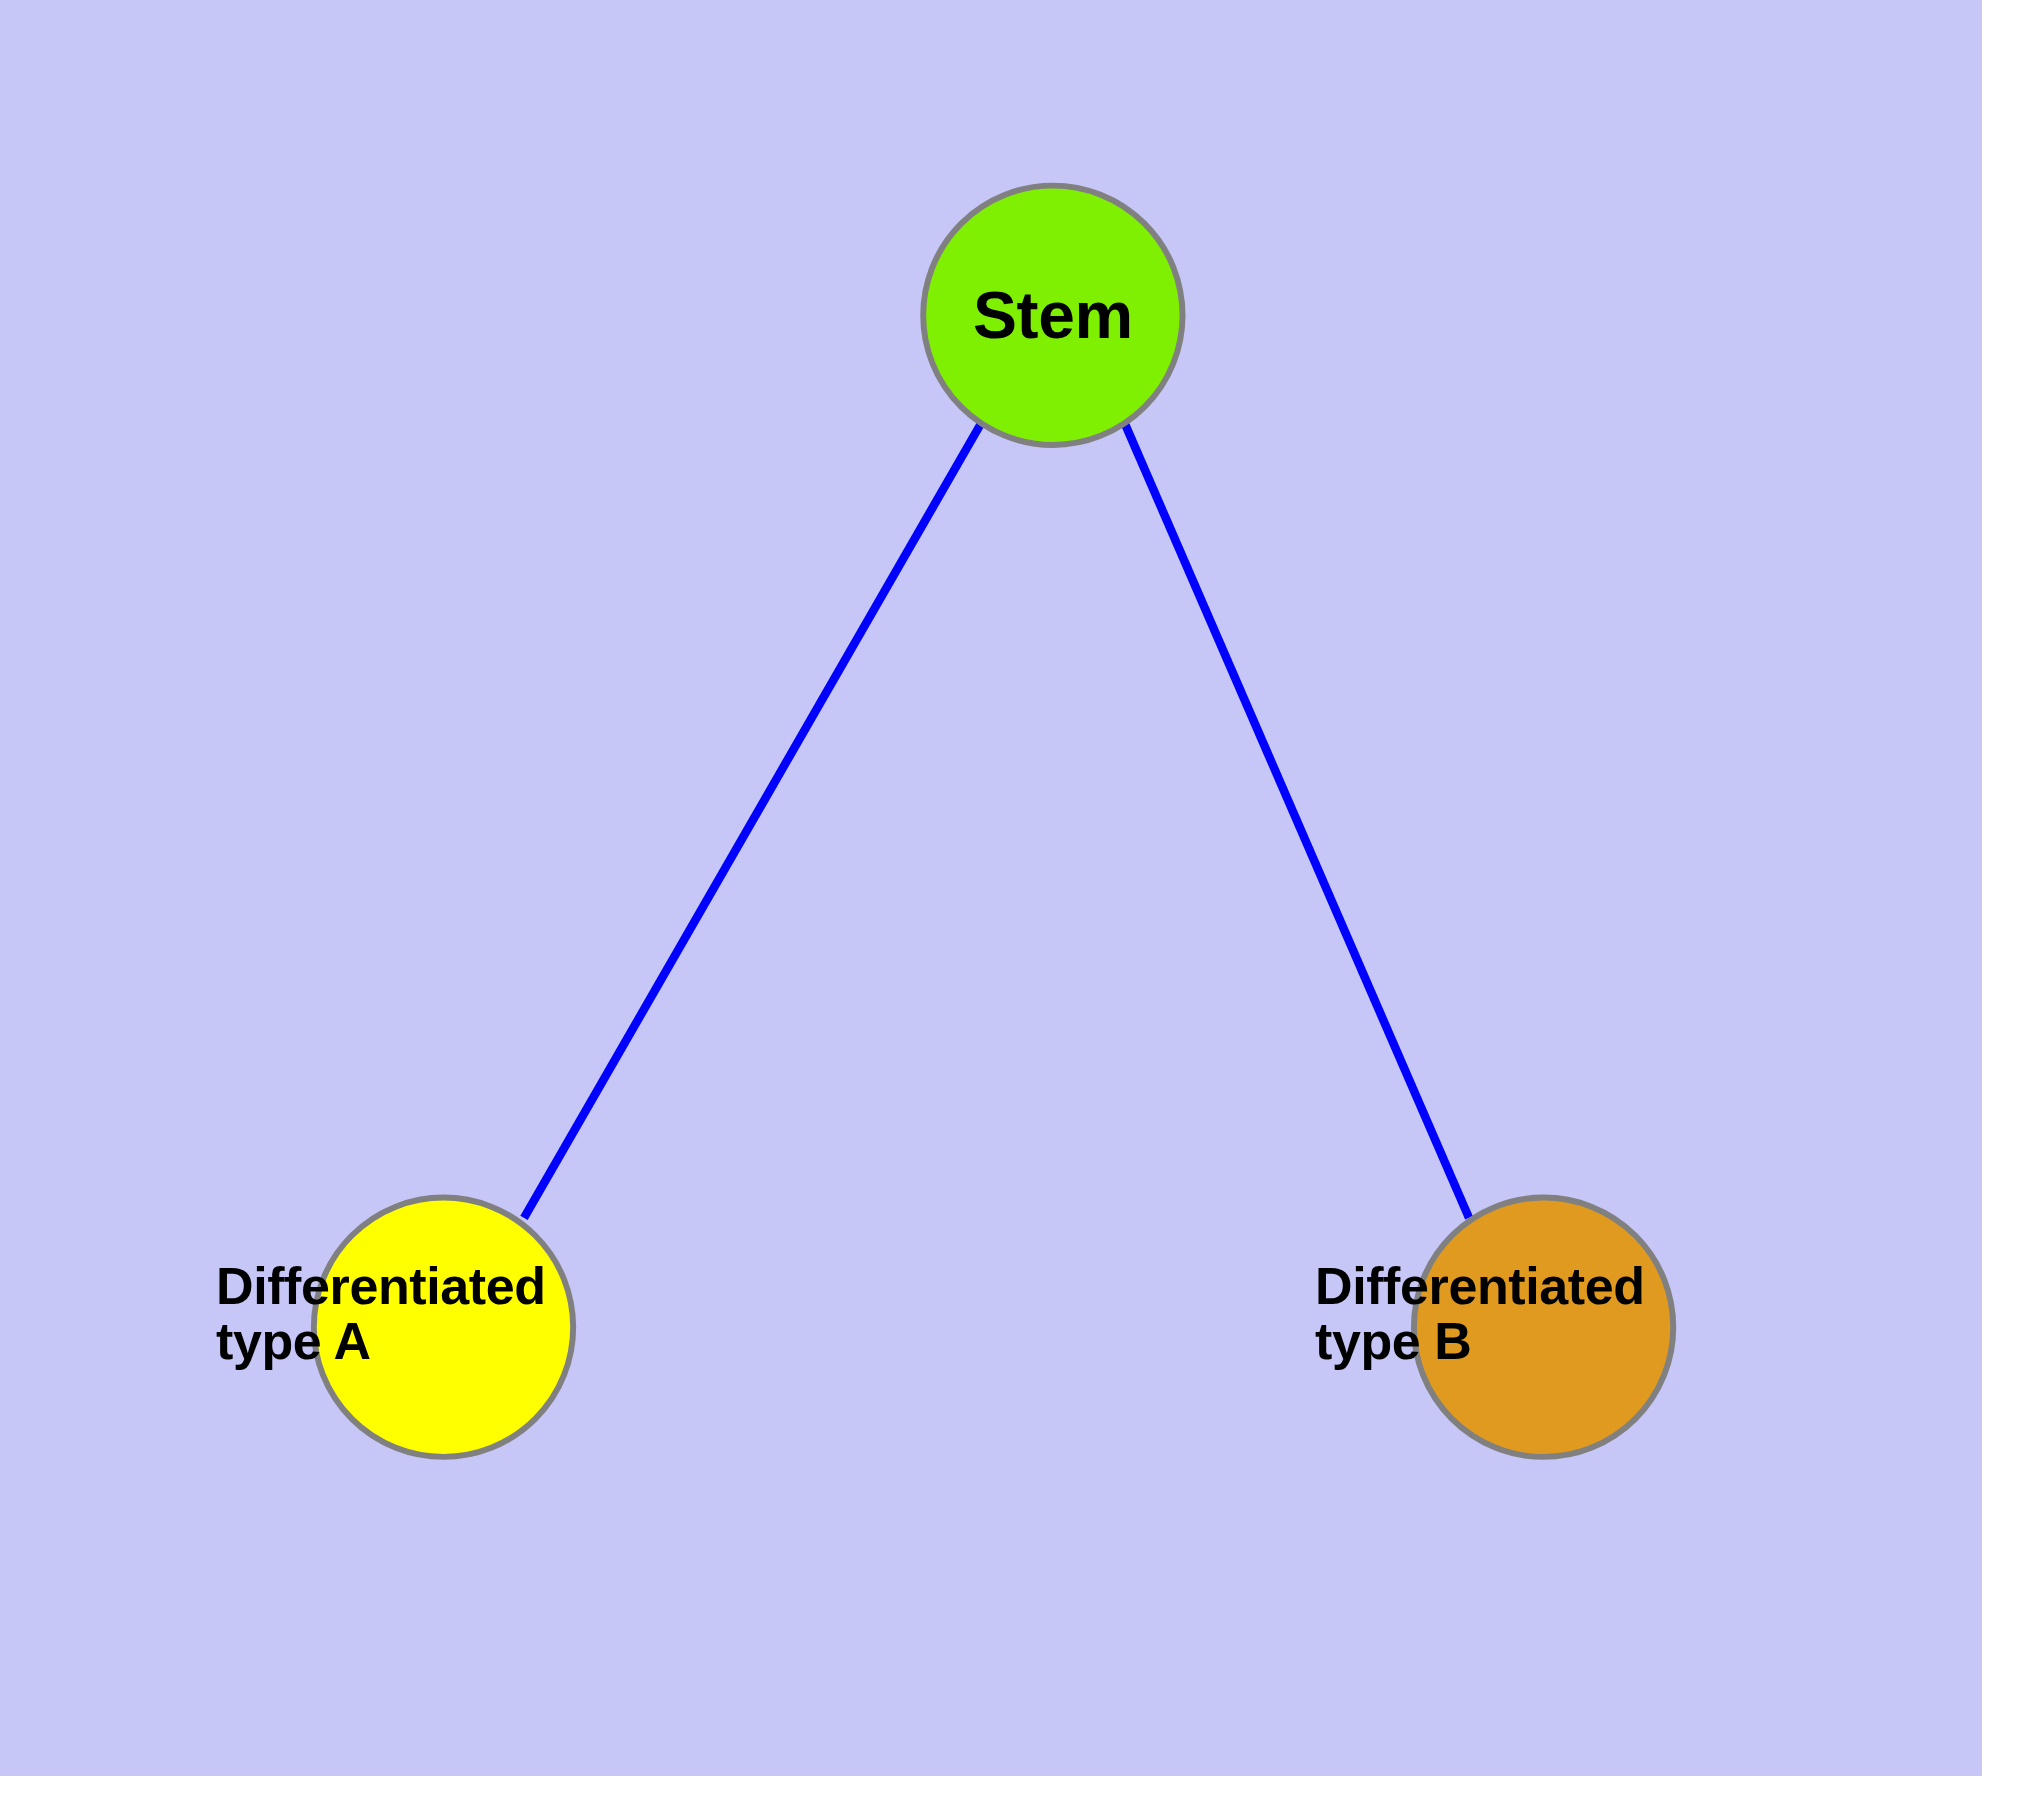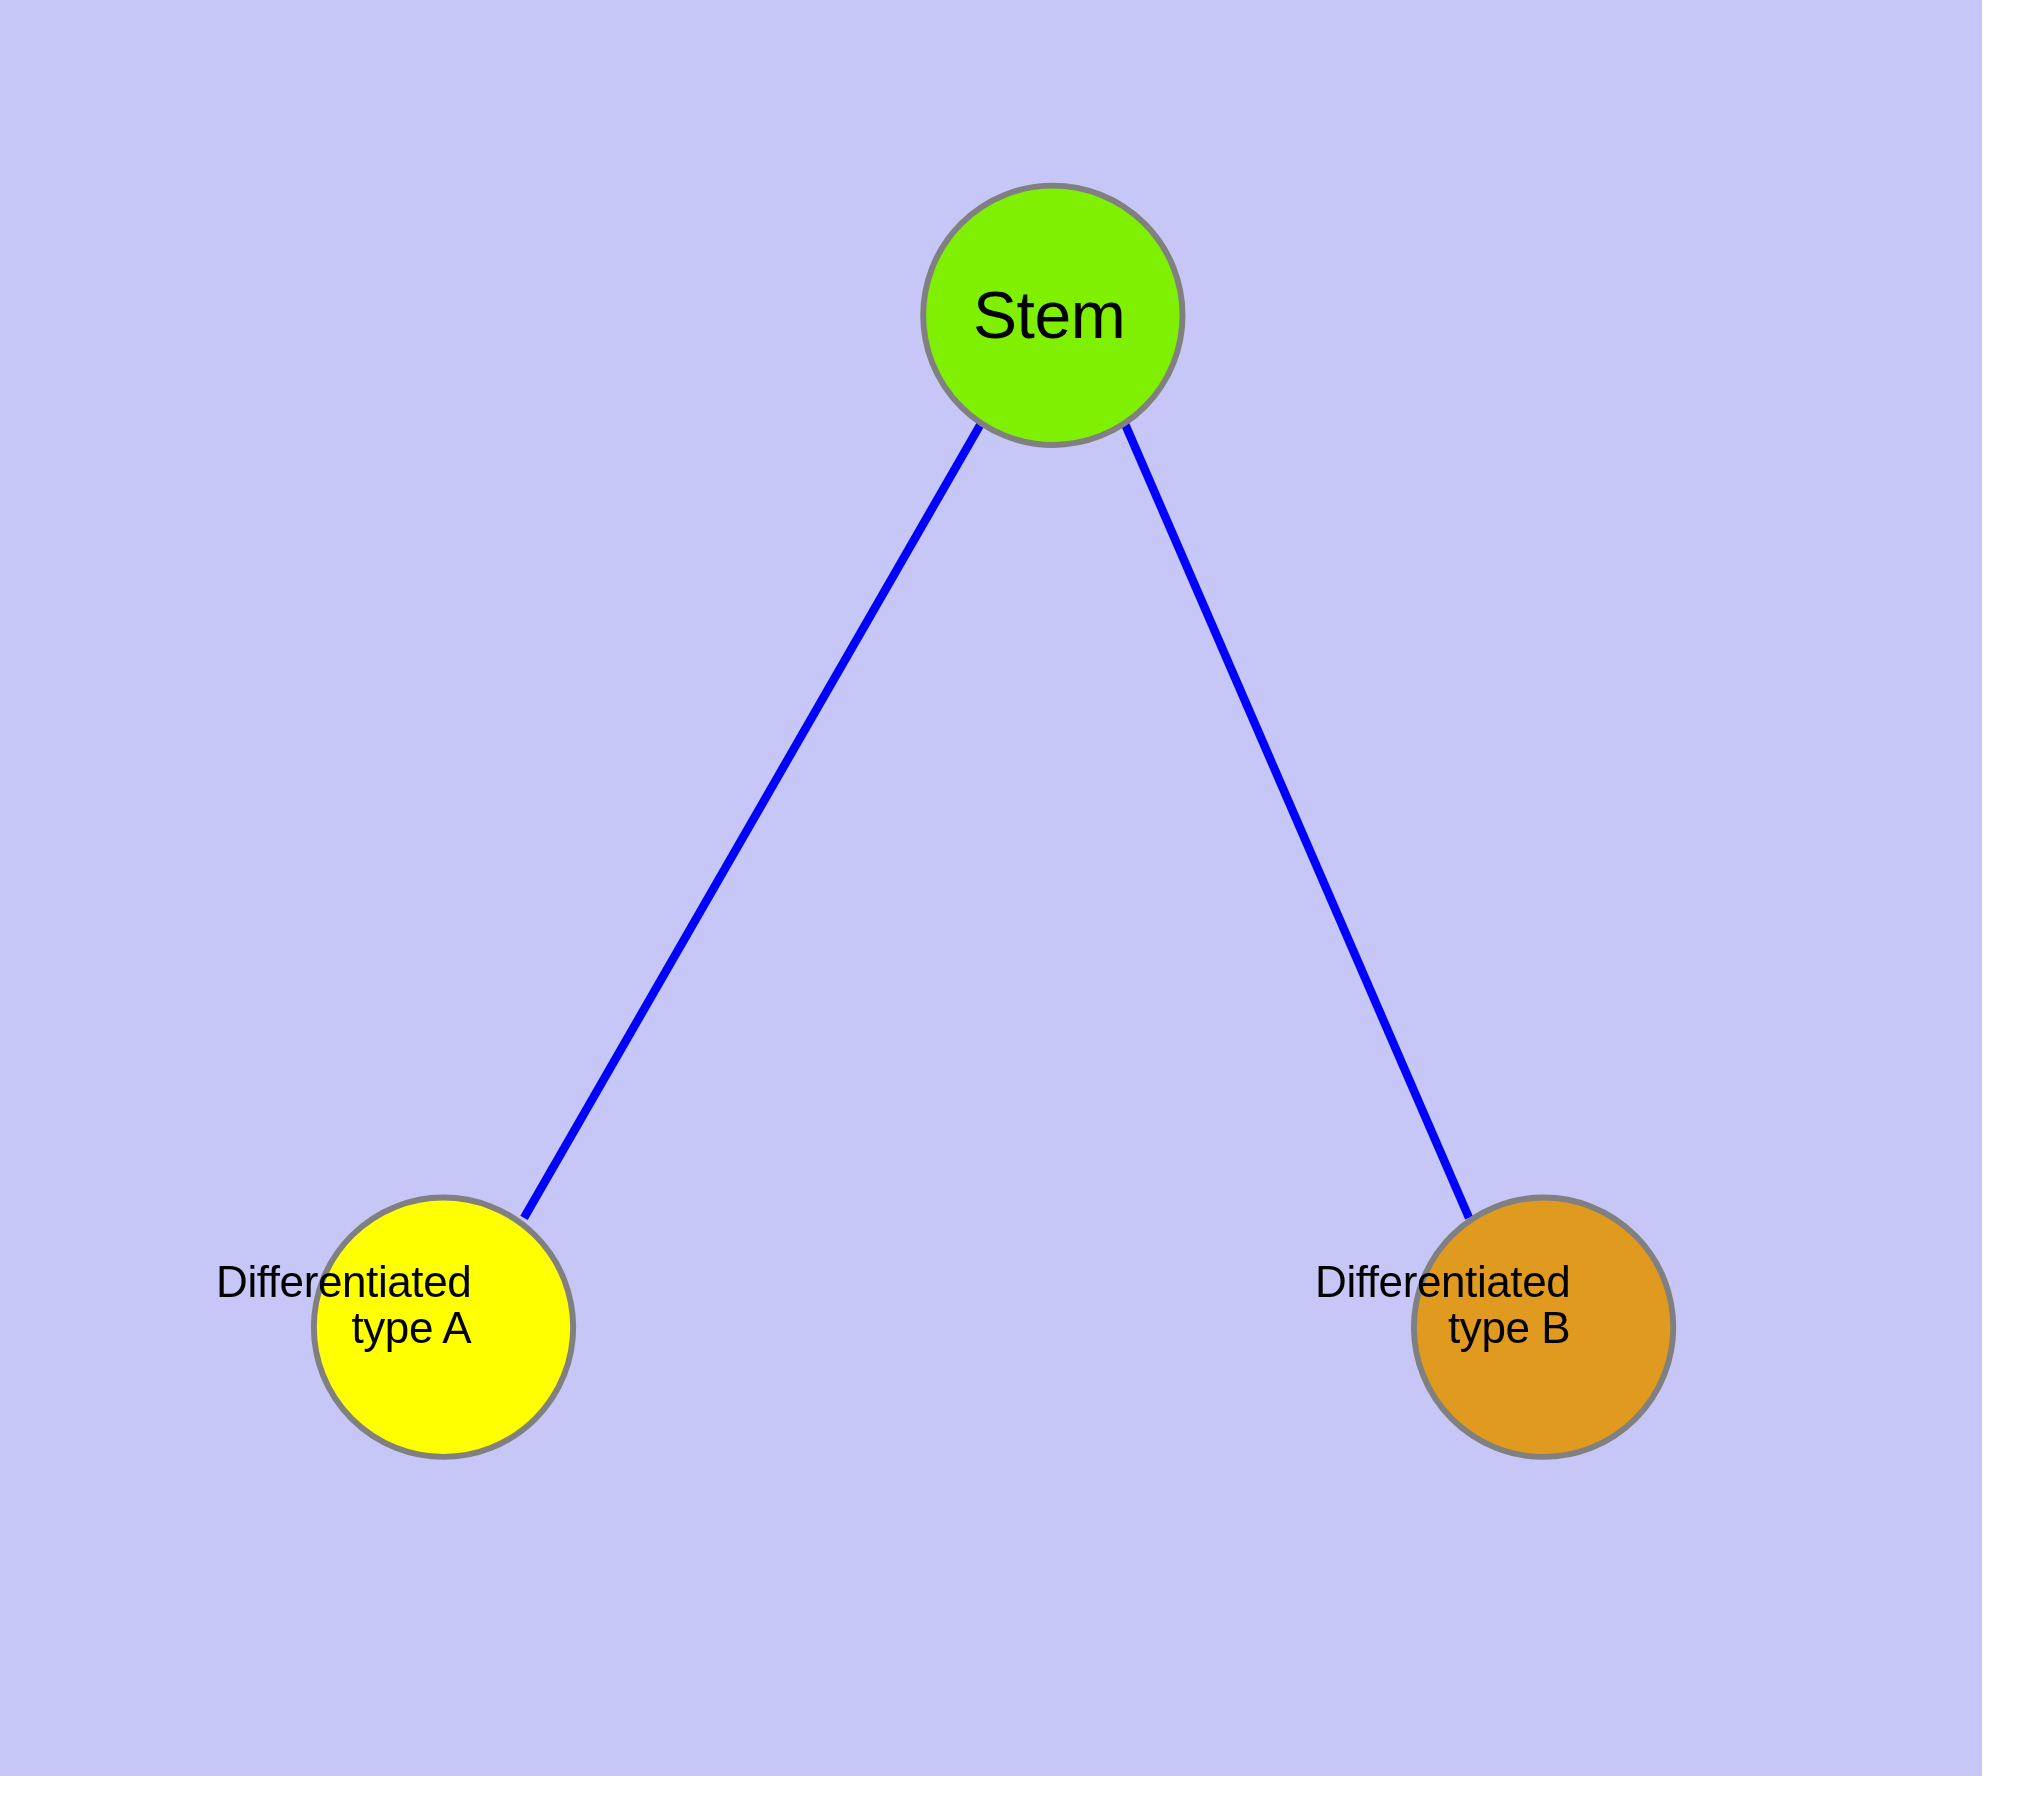--- a/index.html
+++ b/index.html
@@ -25,33 +25,33 @@
   }
   #graph-svg {
     position: absolute;
     left: 0;
     top: 0;
     width: 2021px;
     height: 1812px;
   }
   .node-label {
     position: absolute;
-    text-align: right;
-    font-weight: normal;
+    text-align: left;
+    font-weight: bold;
     color: #000000;
     line-height: 1.05;
     white-space: pre;
     letter-spacing: -0.4px;
     pointer-events: none;
   }
   #label-stem {
     font-size: 66px;
   }
   #label-type-a, #label-type-b {
-    font-size: 44px;
+    font-size: 52px;
   }
 </style>
 </head>
 <body>
 
 <div id="stage" style="background: rgb(255, 255, 255);">
 
   <div id="canvas-bg" style="background: rgb(198, 198, 247);"></div>
 
   <svg id="graph-svg" viewBox="0 0 2384 2138" xmlns="http://www.w3.org/2000/svg">

